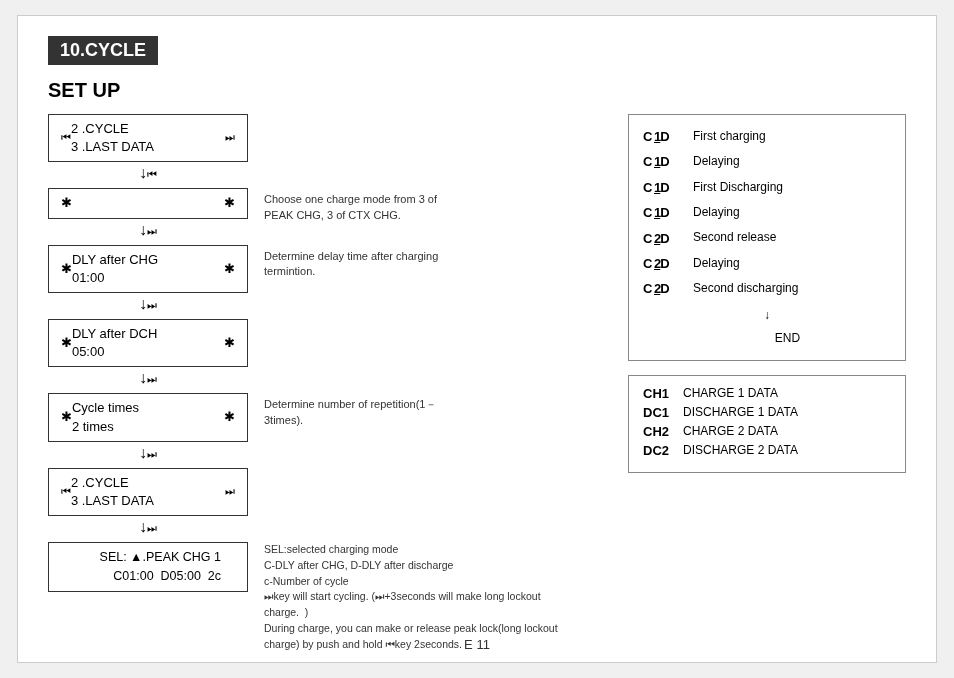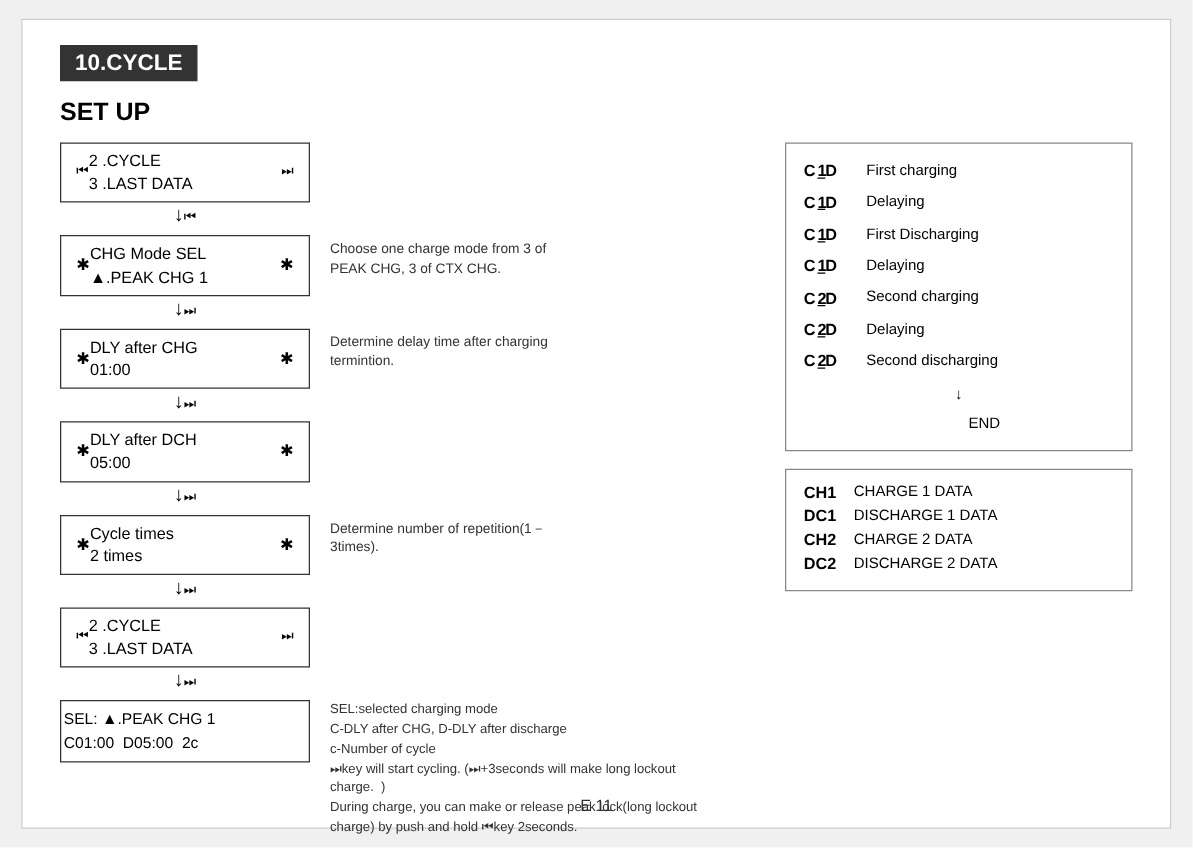--- a/index.html
+++ b/index.html
@@ -135,24 +135,25 @@
       gap: 8px;
       margin-bottom: 4px;
     }
     .legend-code {
       font-weight: bold;
       font-size: 13px;
       min-width: 32px;
     }
     .bottom-box {
       border: 1.5px solid #333;
-      padding: 5px 2px;
+      padding: 5px 26px;
       font-size: 12.5px;
       width: 200px;
       line-height: 1.5;
+      text-align: right;
     }
     .bottom-desc {
       font-size: 10.5px;
       color: #333;
       margin-left: 16px;
       max-width: 310px;
       line-height: 1.5;
     }
     
     .page-number {
@@ -201,23 +202,20 @@
             ↓<span style="font-size:11px">⏮</span>
           </div>
         </div>
       </div>
 
       <div class="flow-item">
         <div class="flow-column">
           <div class="box">
             <div class="box-content">
               <span class="box-star">✱</span>
-              <span class="box-text">
-                CHG Mode SEL<br>▲.PEAK CHG 1
-              </span>
               <span class="box-star">✱</span>
             </div>
           </div>
           <div class="arrow-down">
             ↓<span style="font-size:11px">⏭</span>
           </div>
         </div>
         <div class="description">Choose one charge mode from 3 of PEAK CHG, 3 of CTX CHG.</div>
       </div>
 
@@ -328,21 +326,21 @@
           <span>First Discharging</span>
         </div>
 
         <div class="cycle-row">
           <span class="c-code">C <u>1</u>D</span>
           <span>Delaying</span>
         </div>
 
         <div class="cycle-row">
           <span class="c-code">C <u>2</u>D</span>
-          <span>Second charging</span>
+          <span>Second release</span>
         </div>
 
         <div class="cycle-row">
           <span class="c-code">C <u>2</u>D</span>
           <span>Delaying</span>
         </div>
 
         <div class="cycle-row">
           <span class="c-code">C <u>2</u>D</span>
           <span>Second discharging</span>

